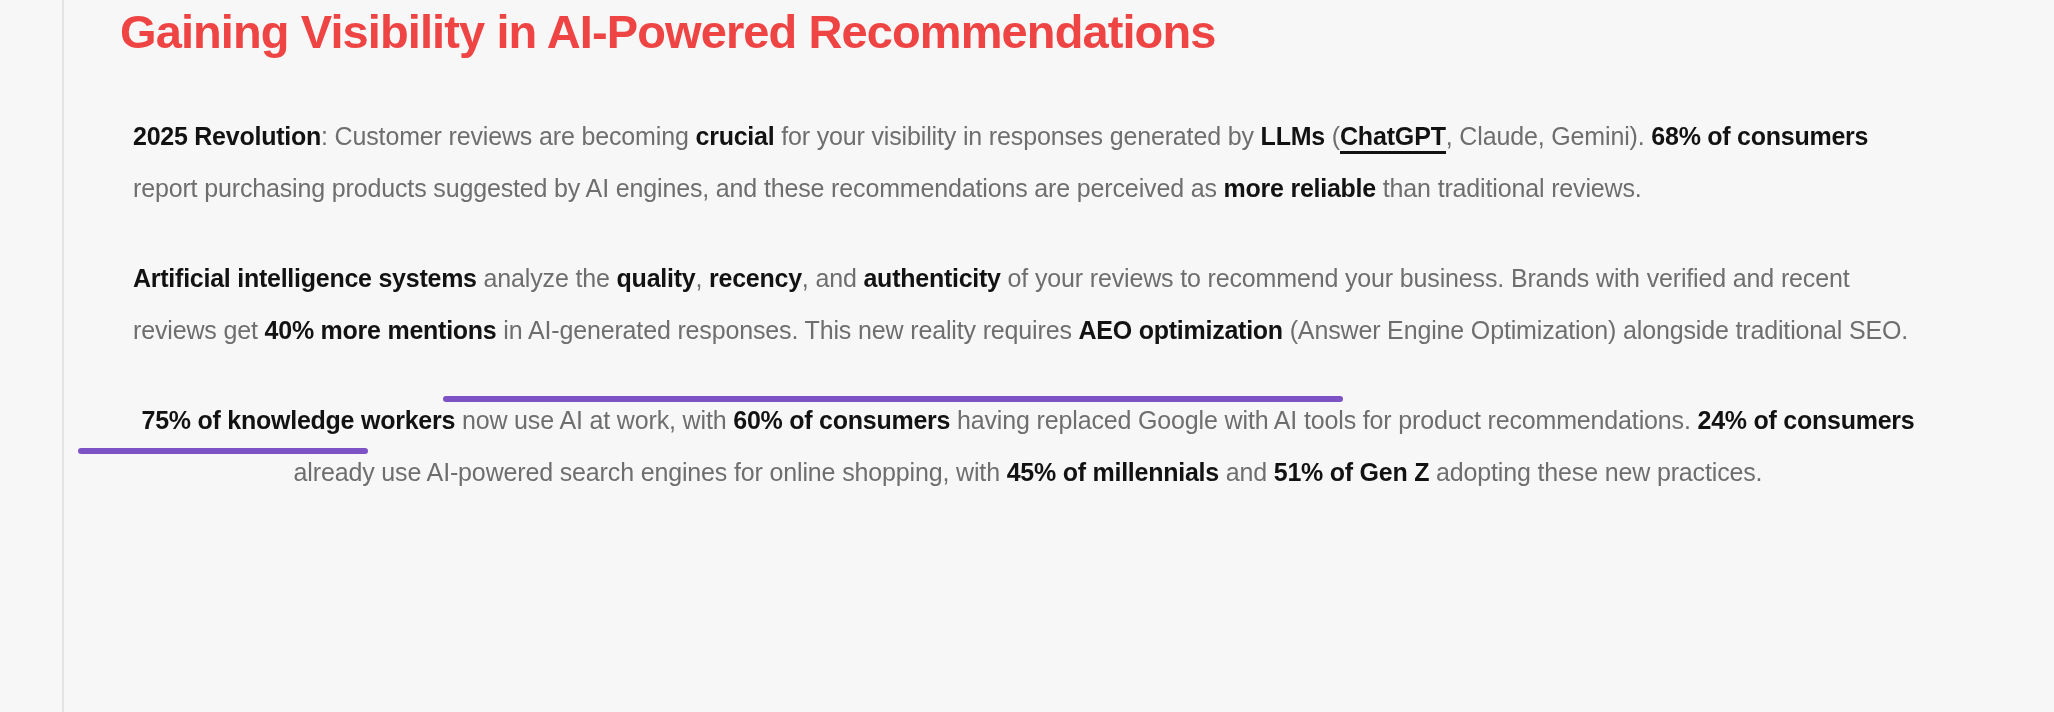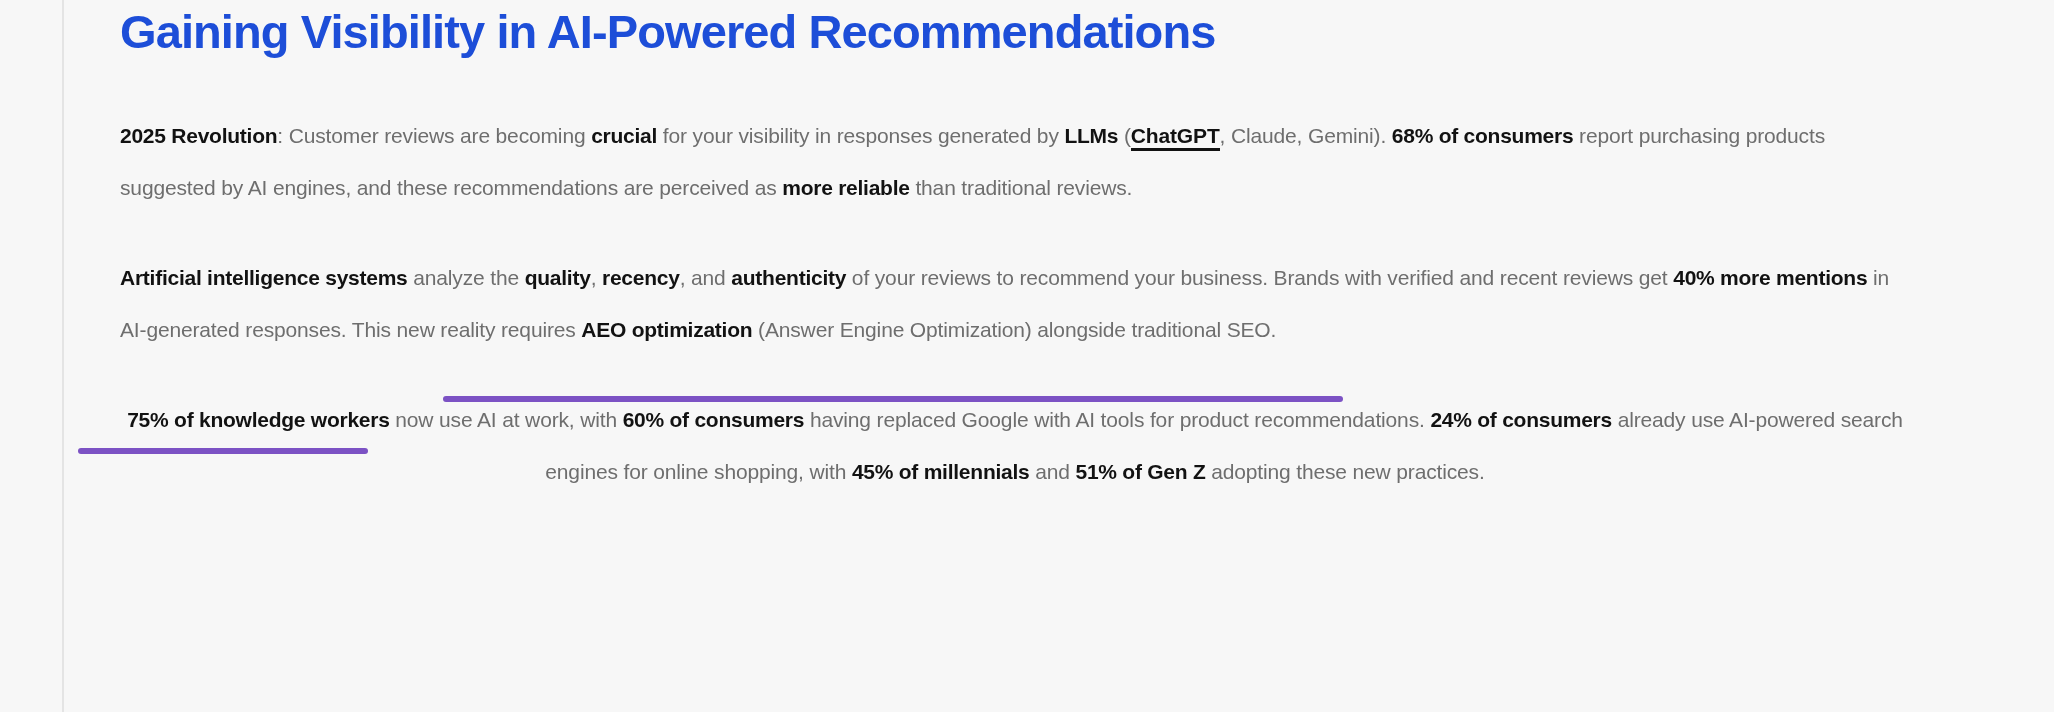--- a/index.html
+++ b/index.html
@@ -32,33 +32,33 @@
   }
   .content {
     position: absolute;
     left: 120px;
     top: 0;
     width: 1840px;
   }
   .article-title {
     font-size: 47px;
     font-weight: 700;
-    color: #1d4ed8;
+    color: #ef4444;
     letter-spacing: -0.9px;
     line-height: 1.12;
     margin: 0;
     padding-top: 6px;
     white-space: nowrap;
   }
   .para {
-    font-size: 21px;
+    font-size: 25px;
     line-height: 52px;
     color: #6e6e6e;
     letter-spacing: -0.15px;
-    margin: 0;
+    margin: 13px;
     max-width: 1790px;
   }
   .para.p1 { margin-top: 51px; }
   .para.p2 { margin-top: 38px; }
   .para.p3 { margin-top: 38px; text-align: center; }
   .para b {
     font-weight: 700;
     color: #121212;
     letter-spacing: -0.25px;
   }

